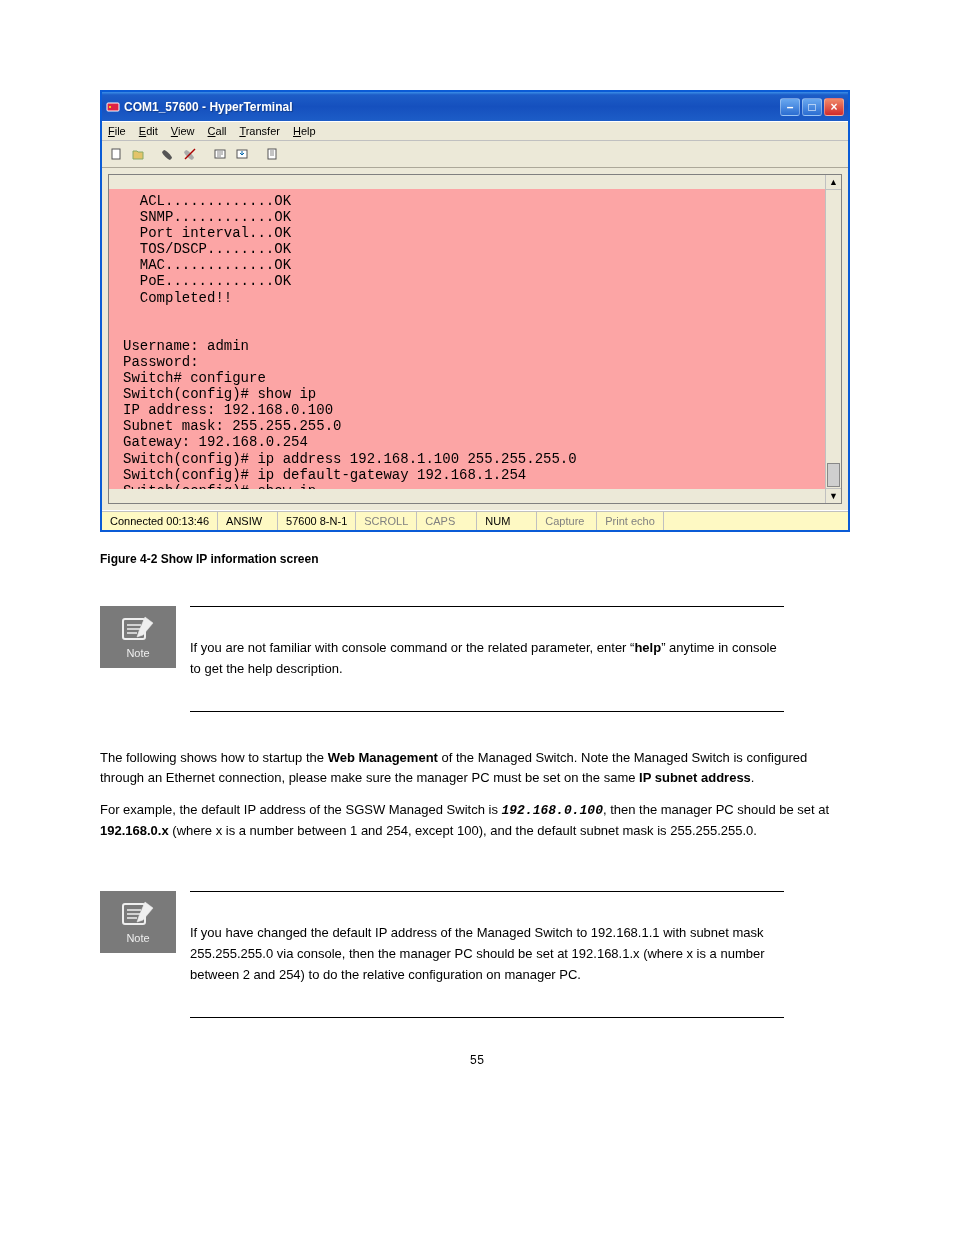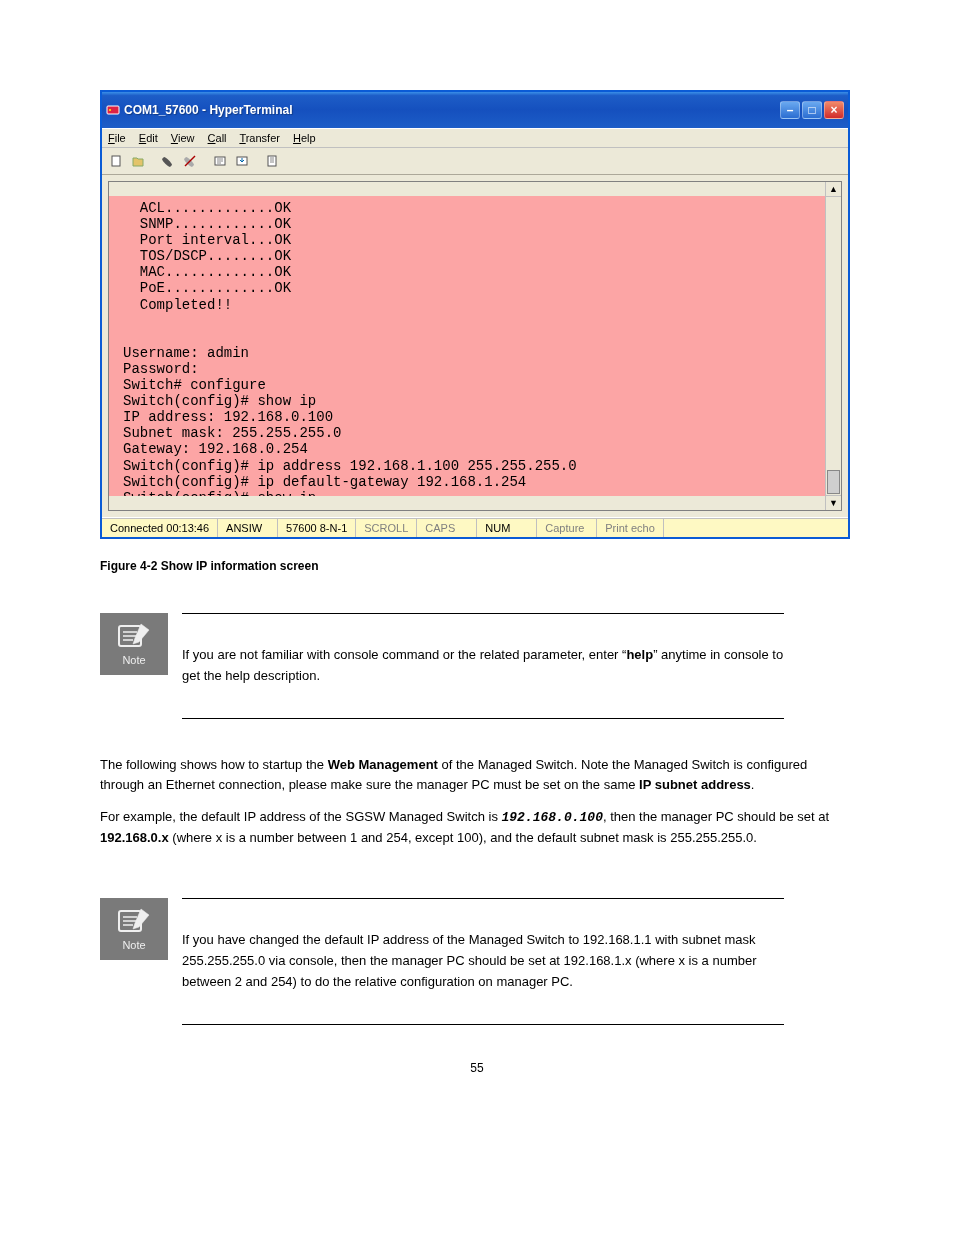--- a/index.html
+++ b/index.html
@@ -17,21 +17,21 @@
   }
 
   
   .ht-window {
     width: 750px;
     border: 2px solid #0a5bd6;
     background: #ece9d8;
     margin-bottom: 20px;
   }
   .titlebar {
-    height: 36px;
+    height: 29px;
     background: linear-gradient(to bottom, #3a8ee8 0%, #1d5dc7 10%, #1550be 50%, #1d5dc7 100%);
     display: flex;
     align-items: center;
     padding: 0 4px;
     color: #fff;
     font-size: 12px;
     font-weight: bold;
   }
   .titlebar .app-icon {
     width: 14px; height: 14px;
@@ -152,21 +152,21 @@
     font-weight: bold;
     margin: 8px 0 40px;
   }
   .note-block {
     display: flex;
     align-items: flex-start;
     margin: 20px 0 36px 0;
     padding-right: 70px;
   }
   .note-icon {
-    width: 68px; height: 62px;
+    width: 76px; height: 62px;
     background: #7a7a7a;
     color: #efefef;
     display: flex; flex-direction: column;
     align-items: center; justify-content: center;
     font-size: 11px;
     margin-right: 14px;
     flex-shrink: 0;
   }
   .note-icon svg { display:block; margin-bottom: 4px; }
   .note-text {
@@ -342,15 +342,15 @@
       <svg width="34" height="28" viewBox="0 0 34 28">
         <rect x="2" y="4" width="22" height="20" rx="2" fill="none" stroke="#efefef" stroke-width="2"></rect>
         <path d="M6 10h14M6 14h14M6 18h10" stroke="#efefef" stroke-width="1.5"></path>
         <path d="M24 2l8 6-10 12-6 2 2-6z" fill="#efefef" stroke="#efefef" stroke-width="0.5"></path>
       </svg>
       <span>Note</span>
     </div>
     <div class="note-text">If you have changed the default IP address of the Managed Switch to 192.168.1.1 with subnet mask 255.255.255.0 via console, then the manager PC should be set at 192.168.1.x (where x is a number between 2 and 254) to do the relative configuration on manager PC.</div>
   </div>
 
-  <div style="text-align:center; font-size:12px; margin-top:20px;">55</div>
+  <div style="text-align:center; font-size:12px; margin-top:20px;font-family:Liberation Mono, monospace;">55</div>
 
 </div>
 
 </body></html>

